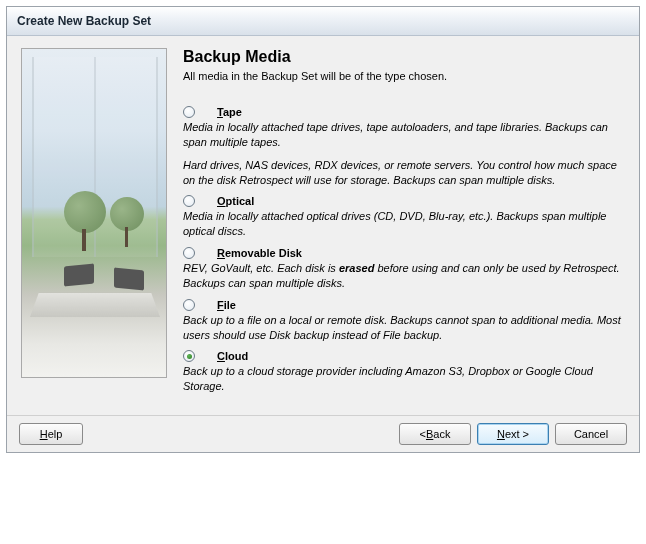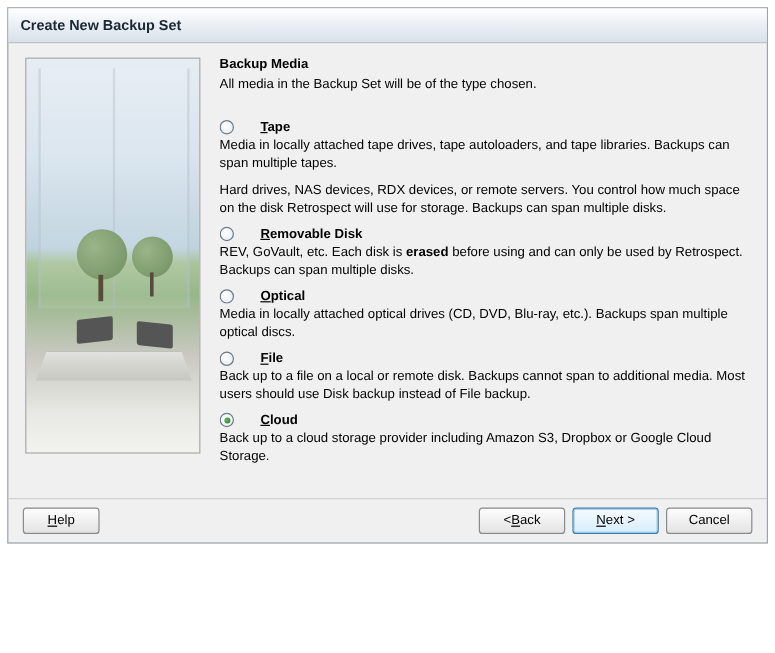--- a/index.html
+++ b/index.html
@@ -108,21 +108,21 @@
     letter-spacing: 0.3px;
     background: rgba(245,245,242,0.6);
     padding: 6px 0 4px;
   }
   .content {
     flex: 1;
     overflow: hidden;
   }
   .heading {
     font-weight: bold;
-    font-size: 11px;
+    font-size: 16px;
     margin-bottom: 4px;
   }
   .subheading {
     margin-bottom: 24px;
   }
   .option {
     margin-bottom: 8px;
   }
   .option-head {
     display: flex;
@@ -146,20 +146,21 @@
     border-radius: 50%;
     background: radial-gradient(circle at 35% 35%, #5fb657, #2c7a24);
   }
   .option-label {
     font-weight: bold;
   }
   .option-label .ul { text-decoration: underline; }
   .option-desc {
     margin-left: 0;
     line-height: 1.35;
+    font-style: italic;
   }
   .option-desc .erased { font-weight: bold; }
   .footer {
     border-top: 1px solid #d0d0d0;
     padding: 7px 12px;
     display: flex;
     align-items: center;
   }
   .footer-spacer { flex: 1; }
   .btn {
@@ -219,31 +220,31 @@
         <div class="option-desc">Media in locally attached tape drives, tape autoloaders, and tape libraries. Backups can span multiple tapes.</div>
       </div>
 
       <div class="option">
         <div class="option-desc">Hard drives, NAS devices, RDX devices, or remote servers. You control how much space on the disk Retrospect will use for storage. Backups can span multiple disks.</div>
       </div>
 
       <div class="option">
         <div class="option-head">
           <span class="radio"></span>
+          <span class="option-label"><span class="ul">O</span><span>ptical</span></span>
+        </div>
+        <div class="option-desc">Media in locally attached optical drives (CD, DVD, Blu-ray, etc.). Backups span multiple optical discs.</div>
+      </div>
+
+      <div class="option">
+        <div class="option-head">
+          <span class="radio"></span>
           <span class="option-label"><span class="ul">R</span><span>emovable Disk</span></span>
         </div>
         <div class="option-desc"><span>REV, GoVault, etc. Each disk is </span><span class="erased">erased</span><span> before using and can only be used by Retrospect. Backups can span multiple disks.</span></div>
-      </div>
-
-      <div class="option">
-        <div class="option-head">
-          <span class="radio"></span>
-          <span class="option-label"><span class="ul">O</span><span>ptical</span></span>
-        </div>
-        <div class="option-desc">Media in locally attached optical drives (CD, DVD, Blu-ray, etc.). Backups span multiple optical discs.</div>
       </div>
 
       <div class="option">
         <div class="option-head">
           <span class="radio"></span>
           <span class="option-label"><span class="ul">F</span><span>ile</span></span>
         </div>
         <div class="option-desc">Back up to a file on a local or remote disk. Backups cannot span to additional media. Most users should use Disk backup instead of File backup.</div>
       </div>
 

